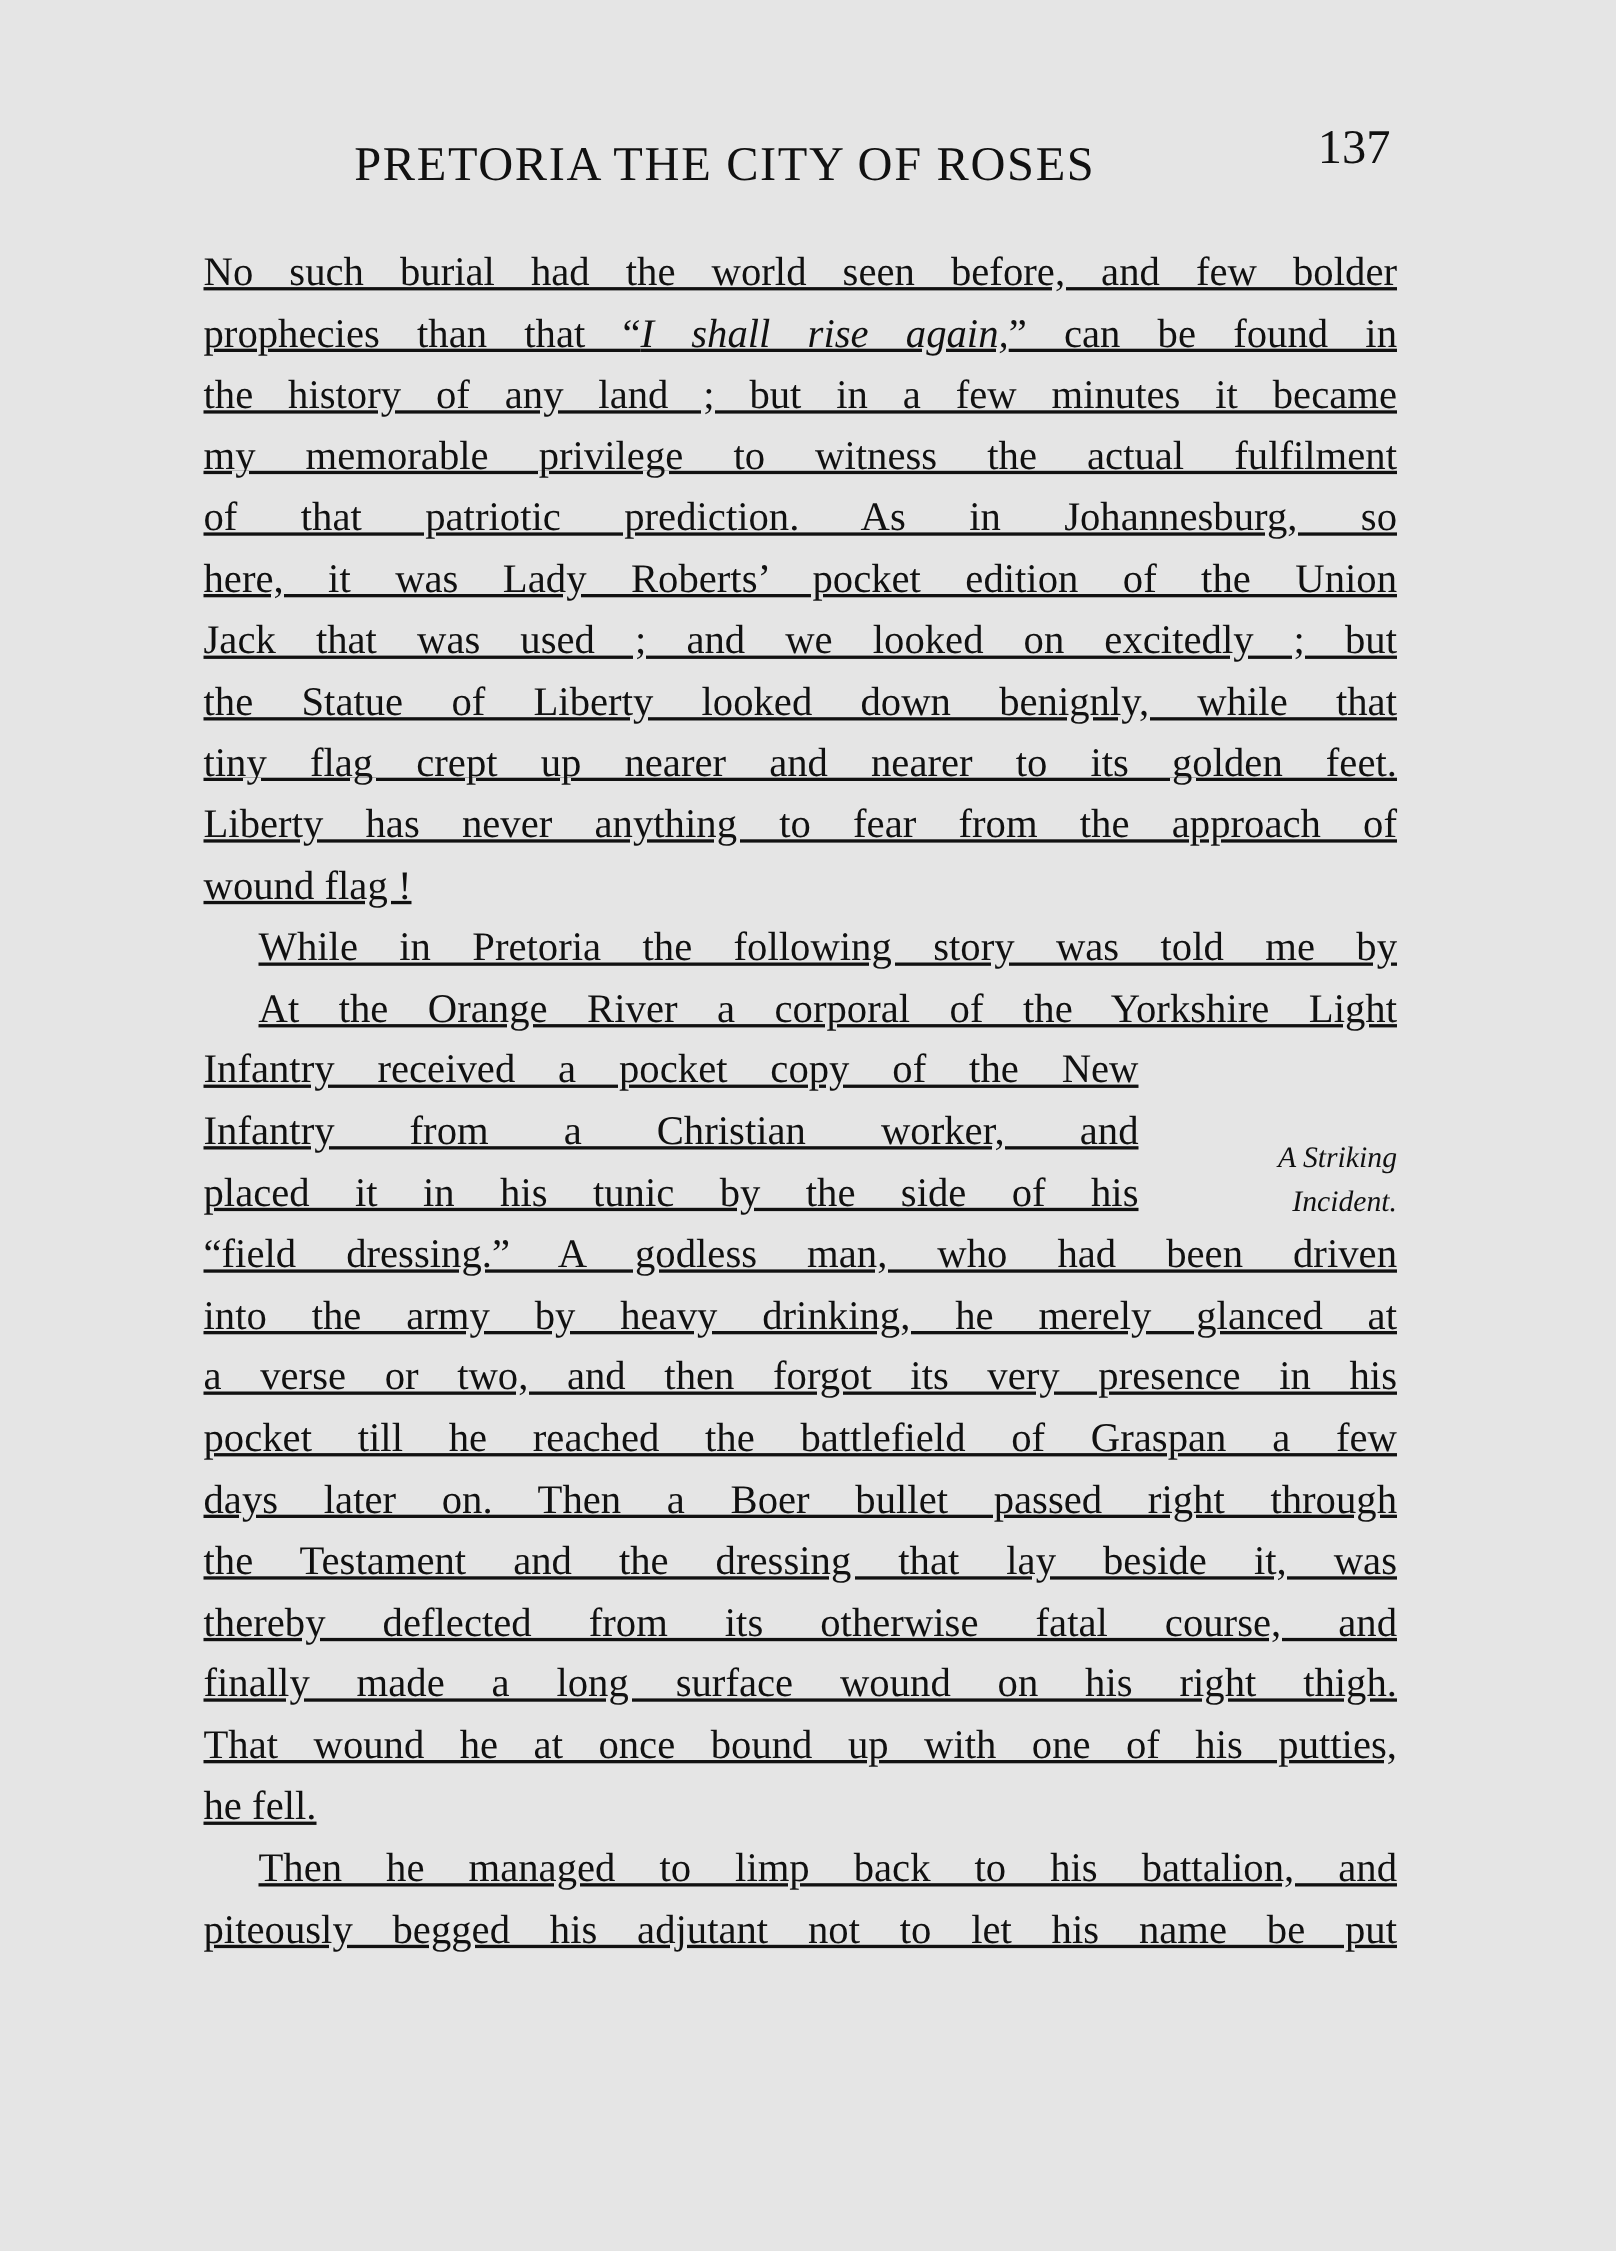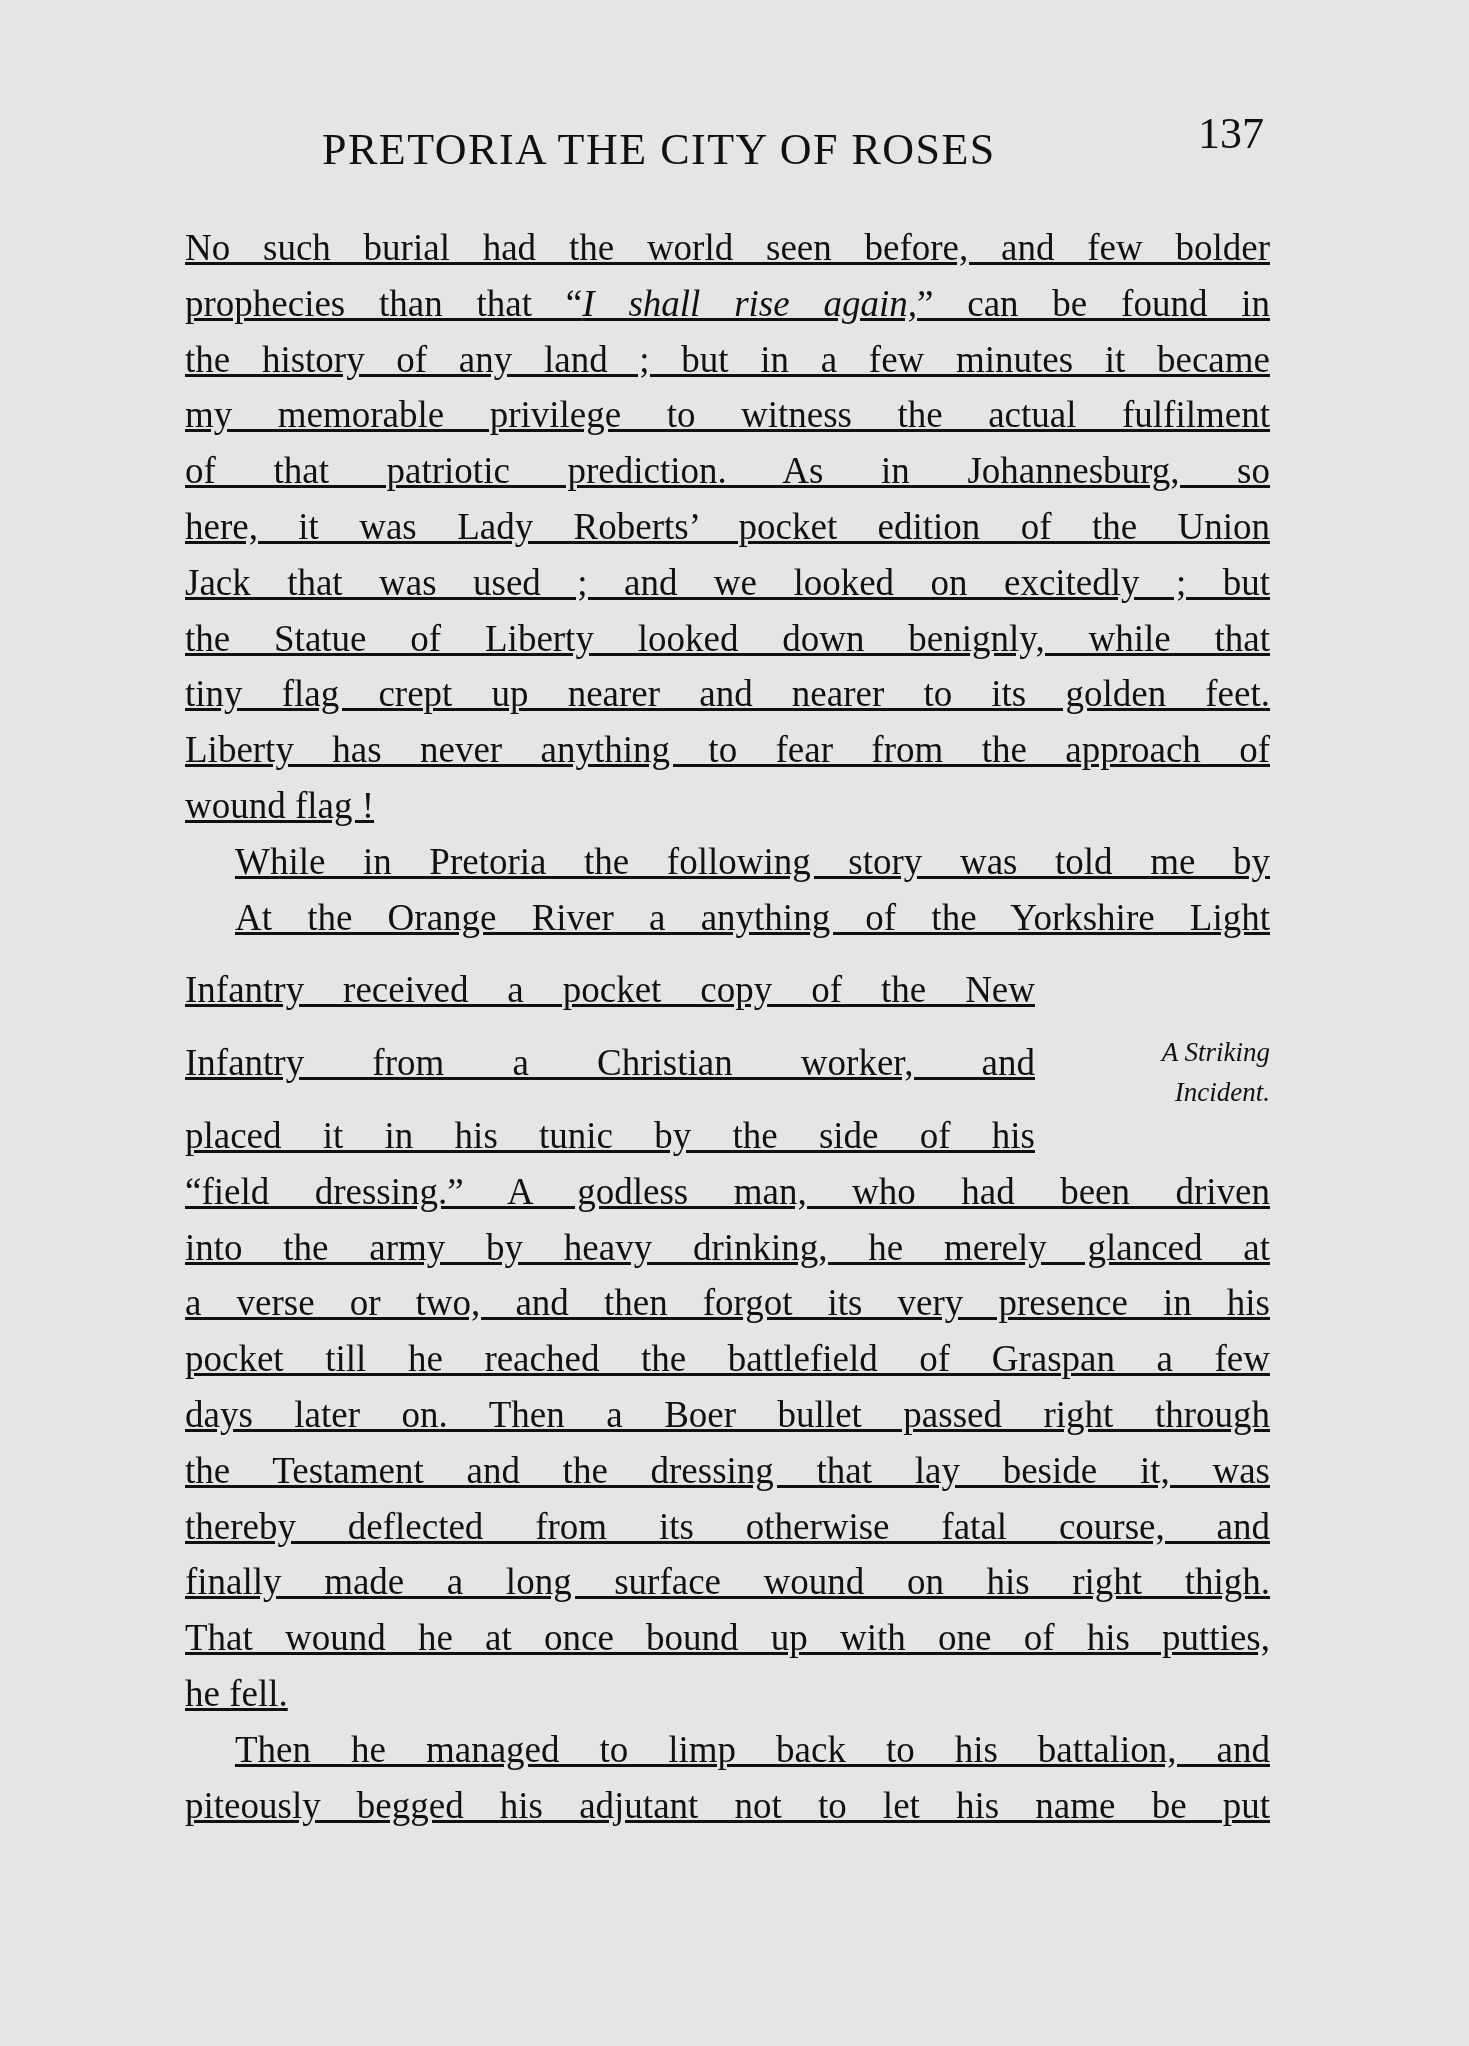--- a/index.html
+++ b/index.html
@@ -19,21 +19,21 @@
     position: absolute; left: 185px; top: 220px; width: 1085px;
     font-family: "Liberation Serif", "DejaVu Serif", serif;
     font-size: 37px; line-height: 55.8px; text-decoration: underline;
   }
   .line {
     display: block; height: 55.8px; white-space: nowrap;
     text-align: justify; text-align-last: justify;
   }
   .line.last { text-align-last: left; }
   .line.indent { padding-left: 50px; }
-  .line.narrow { width: 850px; margin-top: 17px; }
+  .line.narrow { width: 850px; }
   .italic { font-style: italic; }
   .sidenote {
     position: absolute; left: 1085px; top: 1032px; width: 185px;
     font-family: "Liberation Serif", "DejaVu Serif", serif;
     font-style: italic; font-size: 27px; line-height: 40px; text-align: right;
   }
   .sidenote span { display: block; white-space: nowrap; }
 </style>
 </head>
 <body>
@@ -48,21 +48,21 @@
     <span class="line">the history of any land ; but in a few minutes it became</span>
     <span class="line">my memorable privilege to witness the actual fulfilment</span>
     <span class="line">of that patriotic prediction.  As in Johannesburg, so</span>
     <span class="line">here, it was Lady Roberts’ pocket edition of the Union</span>
     <span class="line">Jack that was used ; and we looked on excitedly ; but</span>
     <span class="line">the Statue of Liberty looked down benignly, while that</span>
     <span class="line">tiny flag crept up nearer and nearer to its golden feet.</span>
     <span class="line">Liberty has never anything to fear from the approach of</span>
     <span class="line last">wound flag !</span>
     <span class="line indent">While in Pretoria the following story was told me by</span>
-    <span class="line indent">At the Orange River a anything of the Yorkshire Light</span>
+    <span class="line indent">At the Orange River a corporal of the Yorkshire Light</span>
     <span class="line narrow">Infantry received a pocket copy of the New</span>
     <span class="line narrow">Infantry from a Christian worker, and</span>
     <span class="line narrow">placed it in his tunic by the side of his</span>
     <span class="line">“field dressing.”  A godless man, who had been driven</span>
     <span class="line">into the army by heavy drinking, he merely glanced at</span>
     <span class="line">a verse or two, and then forgot its very presence in his</span>
     <span class="line">pocket till he reached the battlefield of Graspan a few</span>
     <span class="line">days later on.  Then a Boer bullet passed right through</span>
     <span class="line">the Testament and the dressing that lay beside it, was</span>
     <span class="line">thereby deflected from its otherwise fatal course, and</span>

